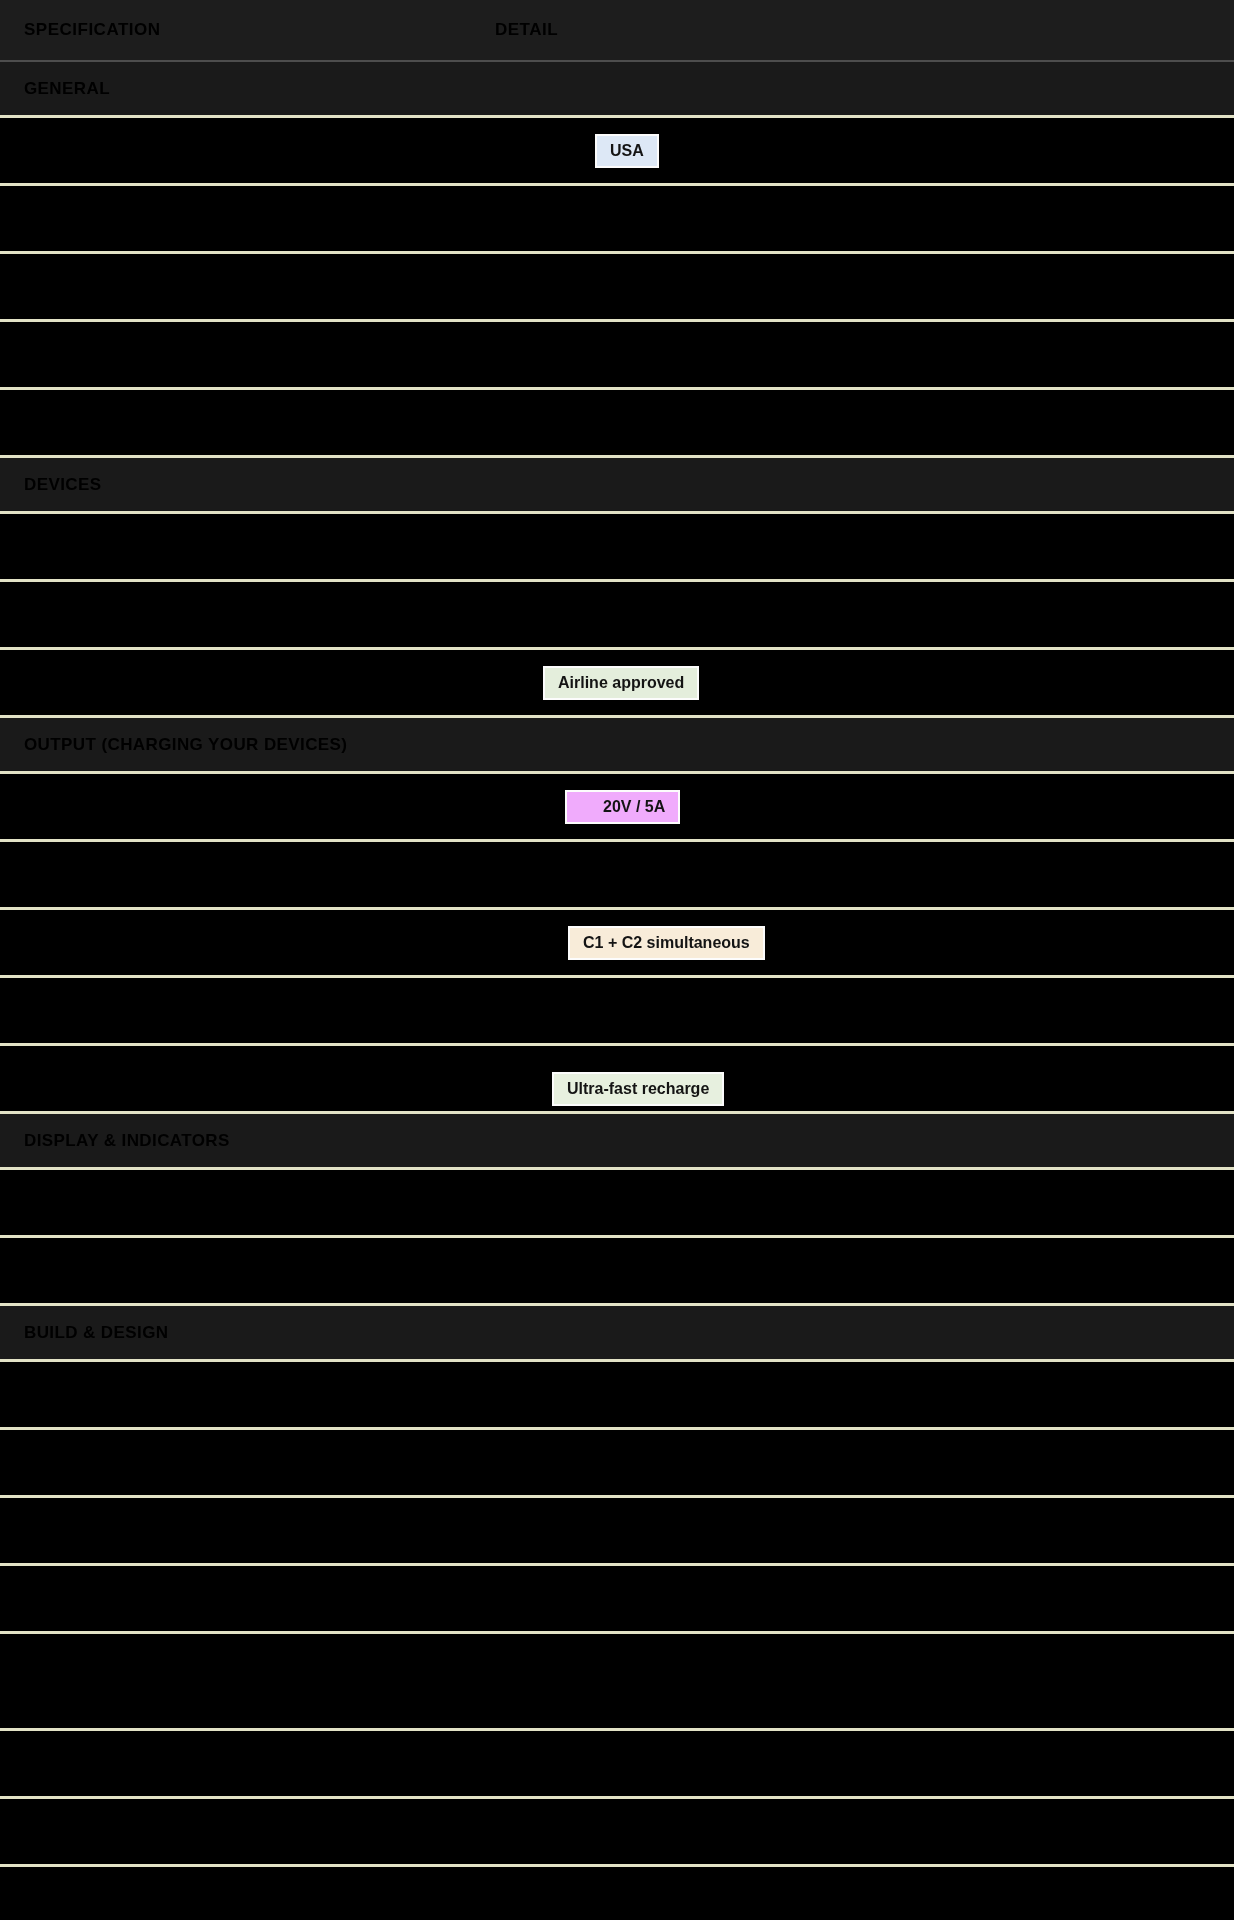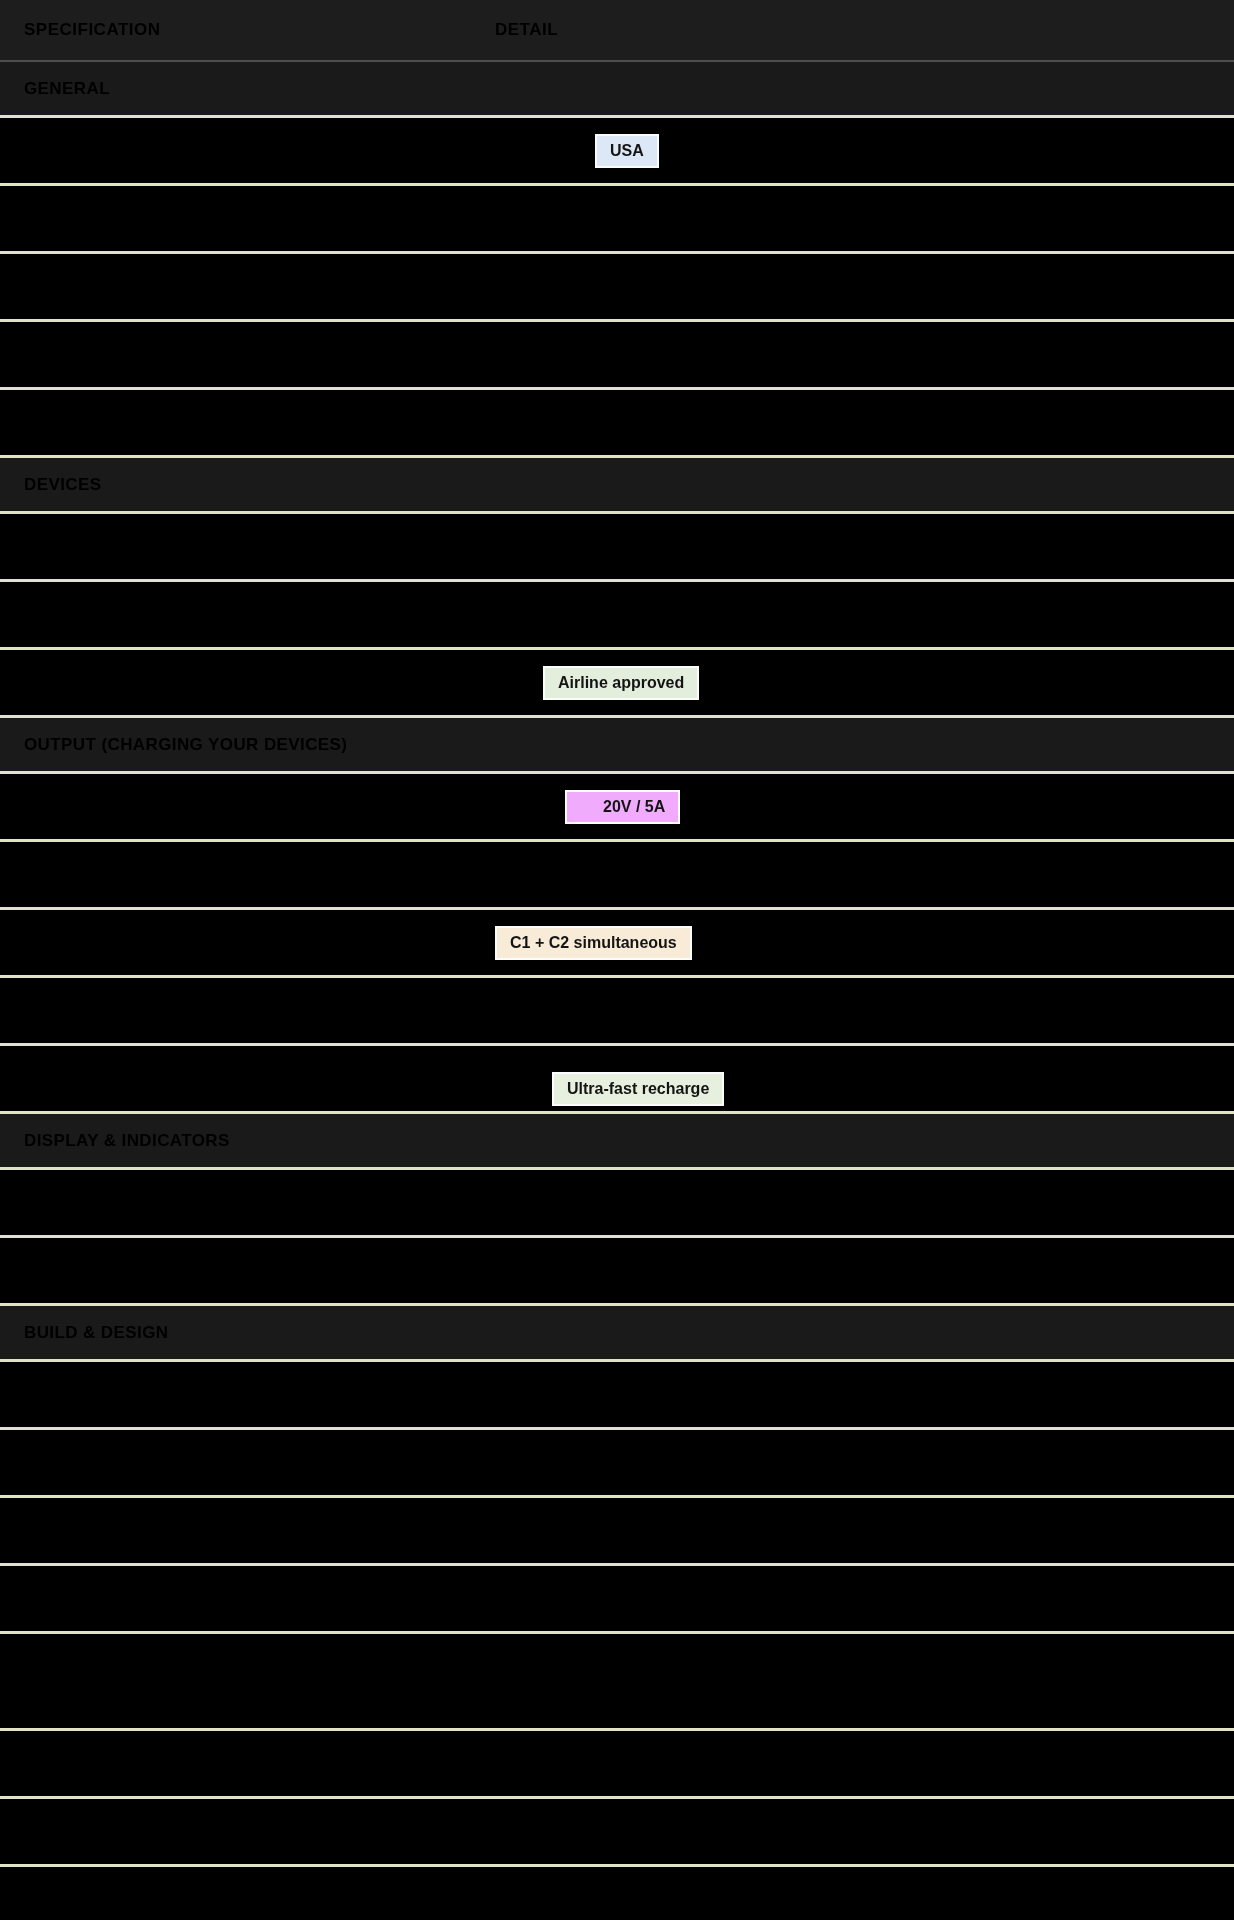--- a/index.html
+++ b/index.html
@@ -121,21 +121,21 @@
       <div class="data-row grid2">
         <div class="cell-spec"></div>
         <div class="cell-detail"><span class="badge" style="background: #f0abfc; margin-left: 70px; padding-left: 36px;">20V / 5A</span></div>
       </div>
       <div class="data-row grid2">
         <div class="cell-spec"></div>
         <div class="cell-detail"></div>
       </div>
       <div class="data-row grid2">
         <div class="cell-spec"></div>
-        <div class="cell-detail"><span class="badge" style="background: rgb(248, 236, 217); ">C1 + C2 simultaneous</span></div>
+        <div class="cell-detail"><span class="badge" style="background: rgb(248, 236, 217); margin-left: 73px;">C1 + C2 simultaneous</span></div>
       </div>
       <div class="data-row grid2">
         <div class="cell-spec"></div>
         <div class="cell-detail"></div>
       </div>
       <div class="data-row grid2">
         <div class="cell-spec"></div>
         <div class="cell-detail"><span class="badge" style="background: rgb(231, 240, 223); margin-left: 57px; margin-top: 20px;">Ultra-fast recharge</span></div>
       </div>
       <div class="section-row">

